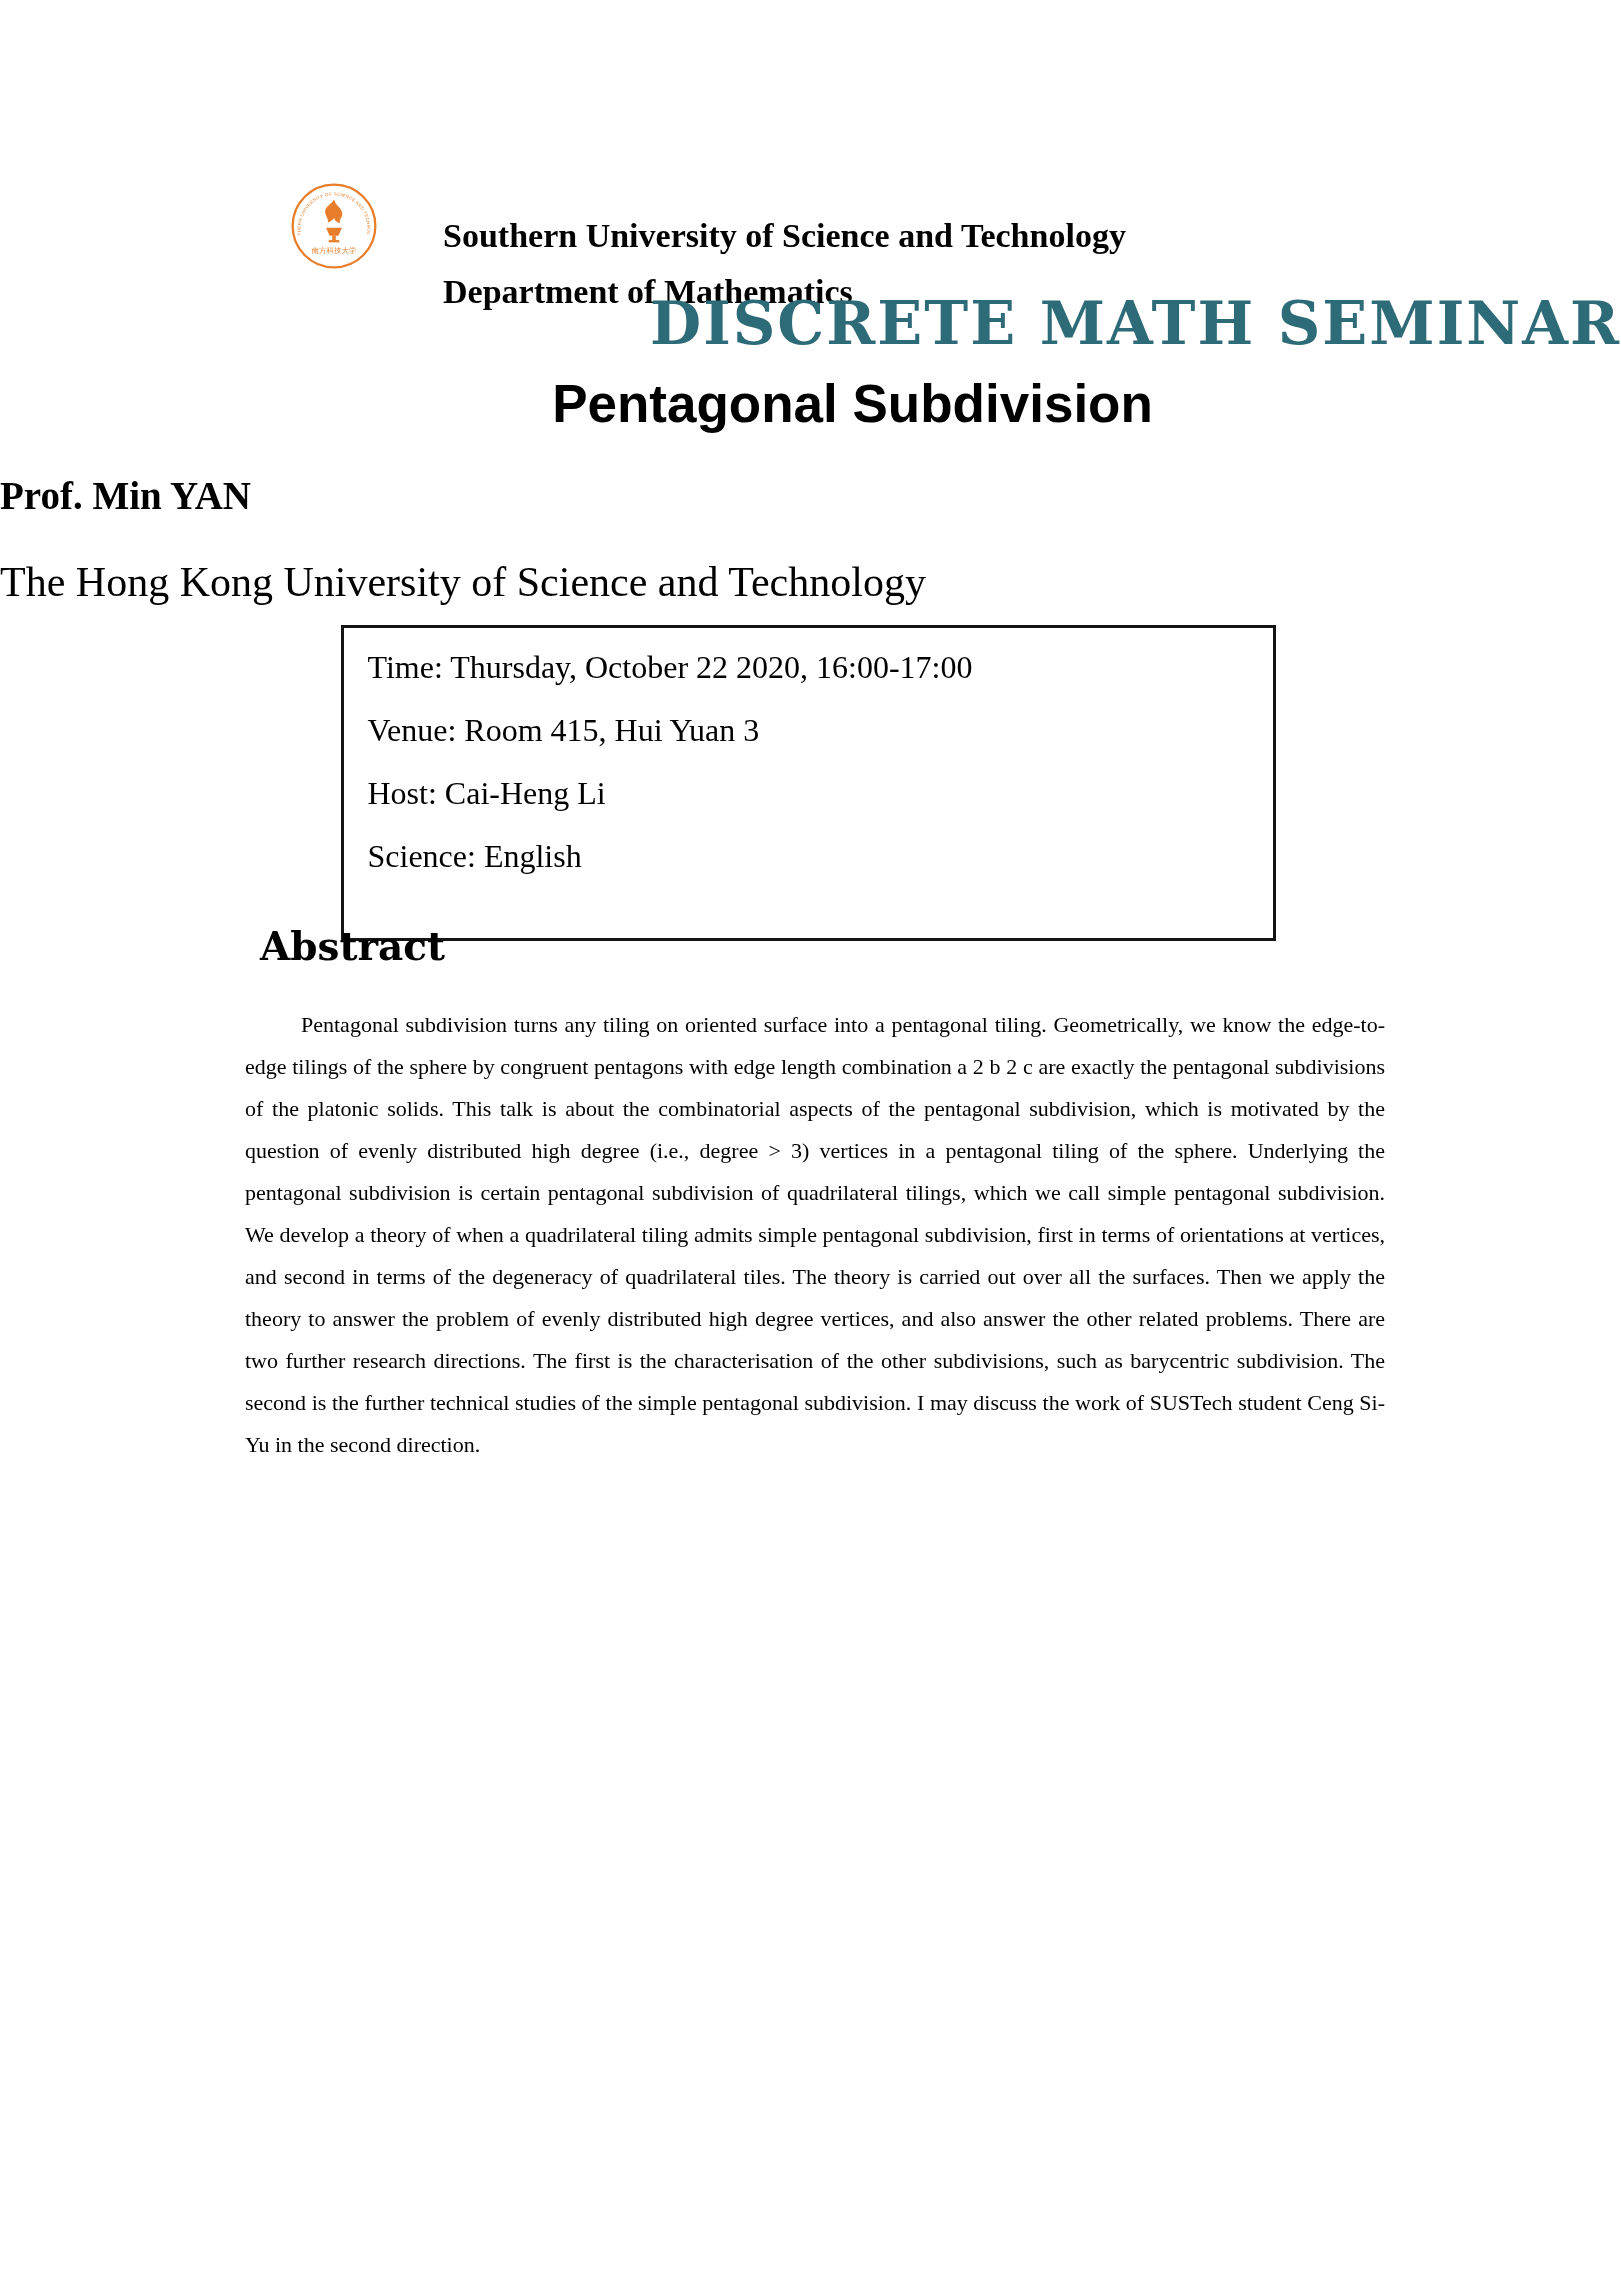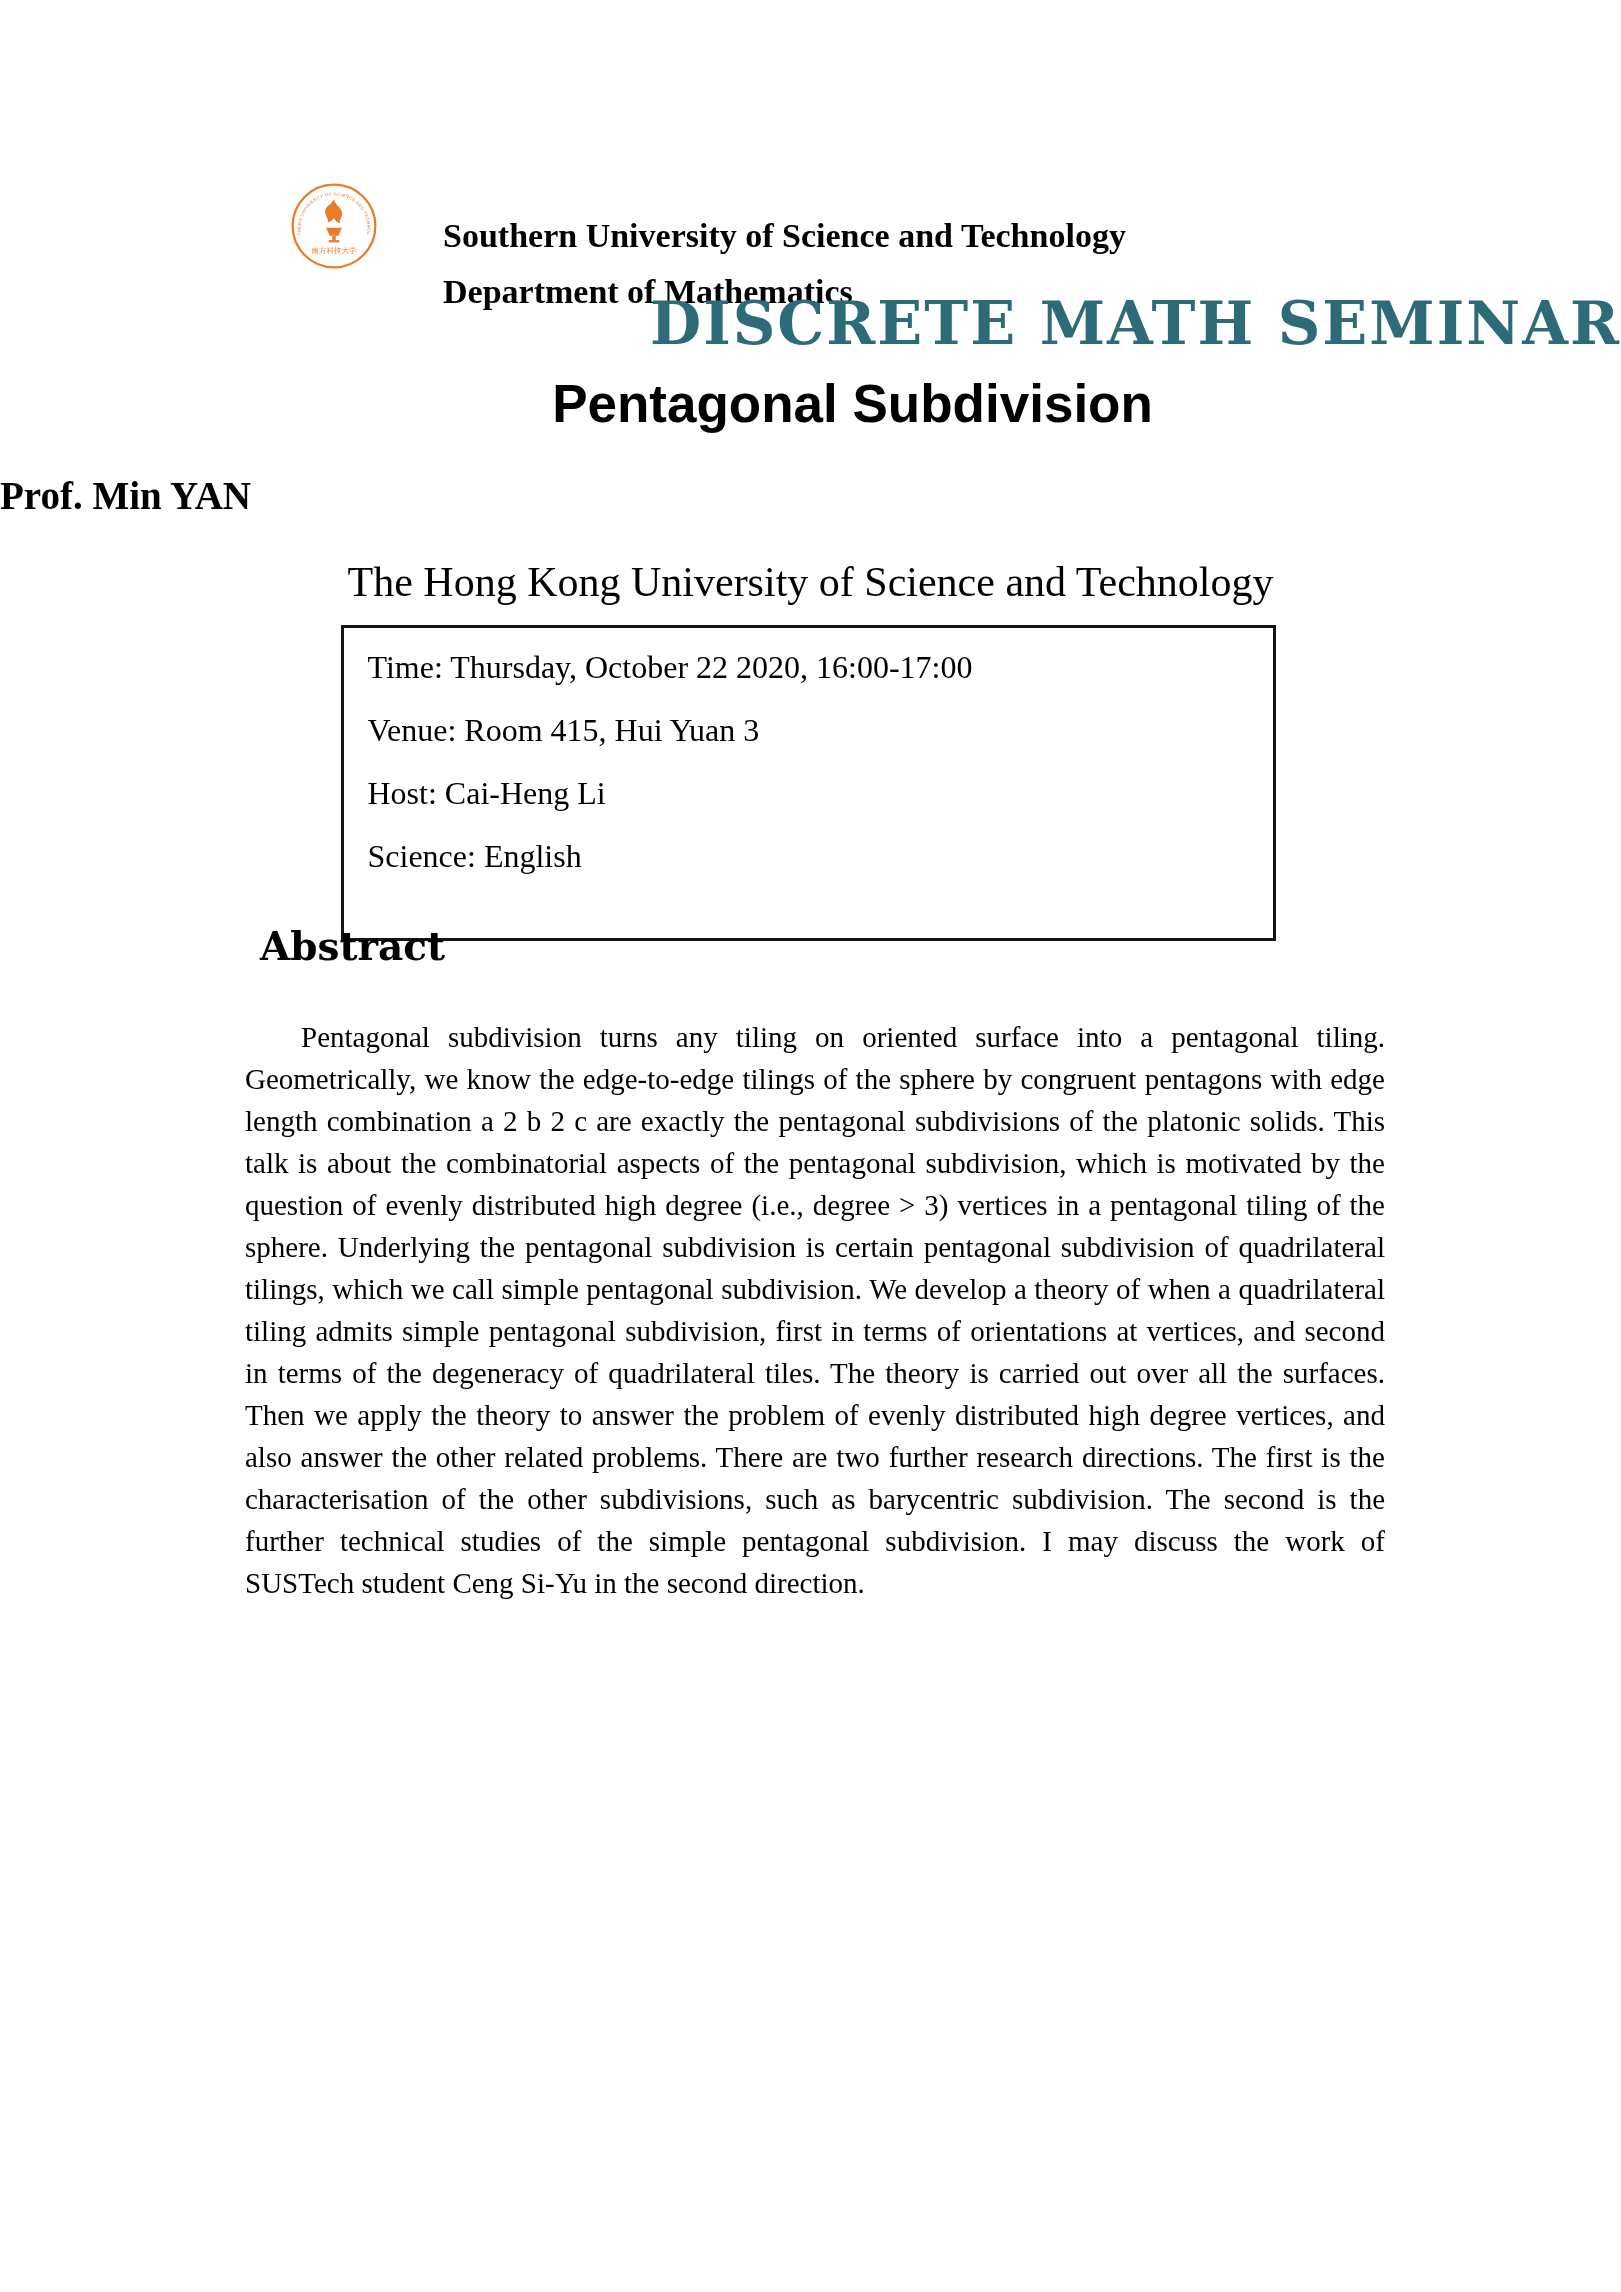--- a/index.html
+++ b/index.html
@@ -42,21 +42,21 @@
   }
   .speaker{
     position:absolute;left:0;top:472px;width:100%;
     text-align:left;
     font-family:"Liberation Serif", serif;
     font-weight:bold;font-size:39px;line-height:47px;
     white-space:nowrap;
   }
   .affiliation{
     position:absolute;left:0;top:557px;width:100%;
-    text-align:center;
+    text-align:left;
     font-family:"Liberation Serif", serif;
     font-size:42px;line-height:51px;
     white-space:nowrap;
   }
   .details-box{
     position:absolute;left:341px;top:625px;
     width:935px;height:316px;
     box-sizing:border-box;
     border:3.9px solid #141414;
     padding:7.8px 0 0 23.5px;
@@ -69,24 +69,23 @@
     white-space:nowrap;
   }
   .abstract-heading{
     position:absolute;left:260px;top:923px;
     font-family:"DejaVu Serif", serif;
     font-weight:bold;font-size:39px;line-height:47px;
   }
   .abstract-text{
     position:absolute;left:245px;top:1004px;width:1140px;
     font-family:"Liberation Serif", serif;
-    font-size:29px;line-height:42px;
+    font-size:22px;line-height:42px;
     text-align:justify;
     text-indent:56px;
-    margin-top:12px;
   }
 </style>
 </head>
 <body>
 
 <div class="page">
 
   <svg class="logo" viewBox="0 0 100 100" aria-hidden="true">
     <circle cx="50" cy="50" r="47" fill="#ffffff" stroke="#E87E2B" stroke-width="2.6"></circle>
     <defs>

